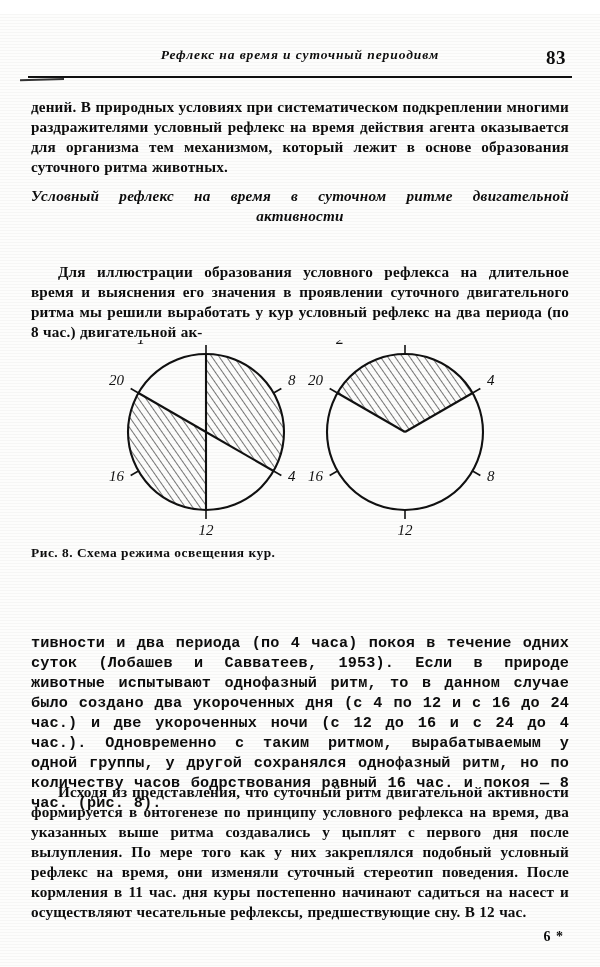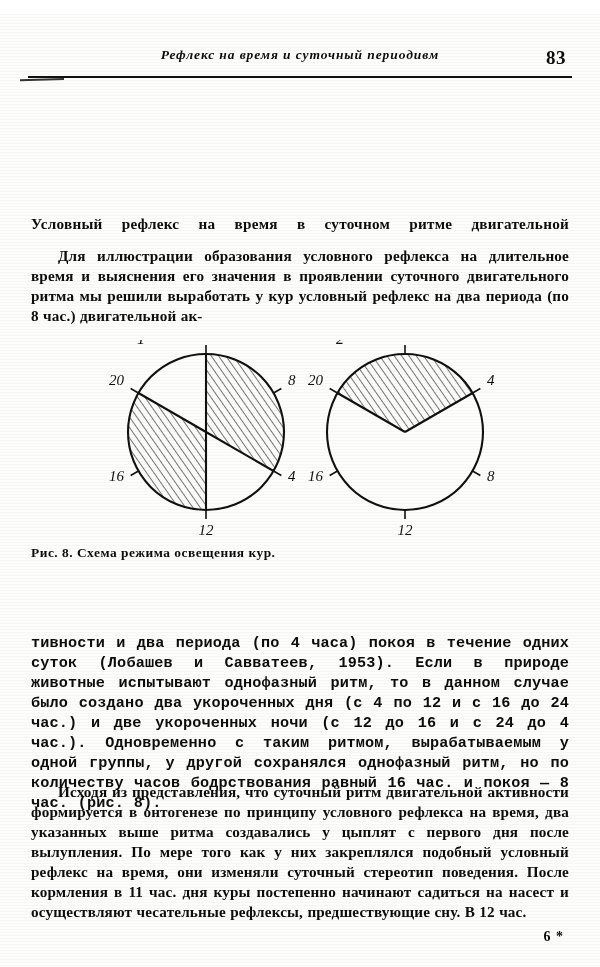--- a/index.html
+++ b/index.html
@@ -159,28 +159,32 @@
 <body>
 
 <div id="page">
 
   <div class="runhead">
     <div class="runhead-title">Рефлекс на время и суточный периодивм</div>
     <div class="runhead-page">83</div>
   </div>
   <div class="runrule"></div>
 
-
-  <div class="col" style="top:200px;">
+  <div class="col" style="top:83px;">
+    <p class="body">дений. В природных условиях при систематическом подкреплении многими раздражителями условный рефлекс на время действия агента оказывается для организма тем механизмом, который лежит в основе образования суточного ритма животных.</p>
+  </div>
+
+  <div class="col" style="top:172px;font-style:italic;">
     <h2 class="section">
       <span class="line1">Условный рефлекс на время в суточном ритме двигательной</span>
+      <span class="line2">активности</span>
     </h2>
   </div>
 
-  <div class="col" style="top:232px;">
+  <div class="col" style="top:248px;">
     <p class="body indent">Для иллюстрации образования условного рефлекса на длительное время и выяснения его значения в проявлении суточного двигательного ритма мы решили выработать у кур условный рефлекс на два периода (по 8 час.) двигательной ак-</p>
   </div>
 
   <div class="figure">
     <svg class="figsvg" width="538" height="200" viewBox="0 0 538 200">
       <defs>
 
         <pattern id="hatchA" width="6" height="6" patternTransform="rotate(-35)" patternUnits="userSpaceOnUse">
           <line x1="0" y1="0" x2="0" y2="6" stroke="#111" stroke-width="1.15"></line>
         </pattern>

